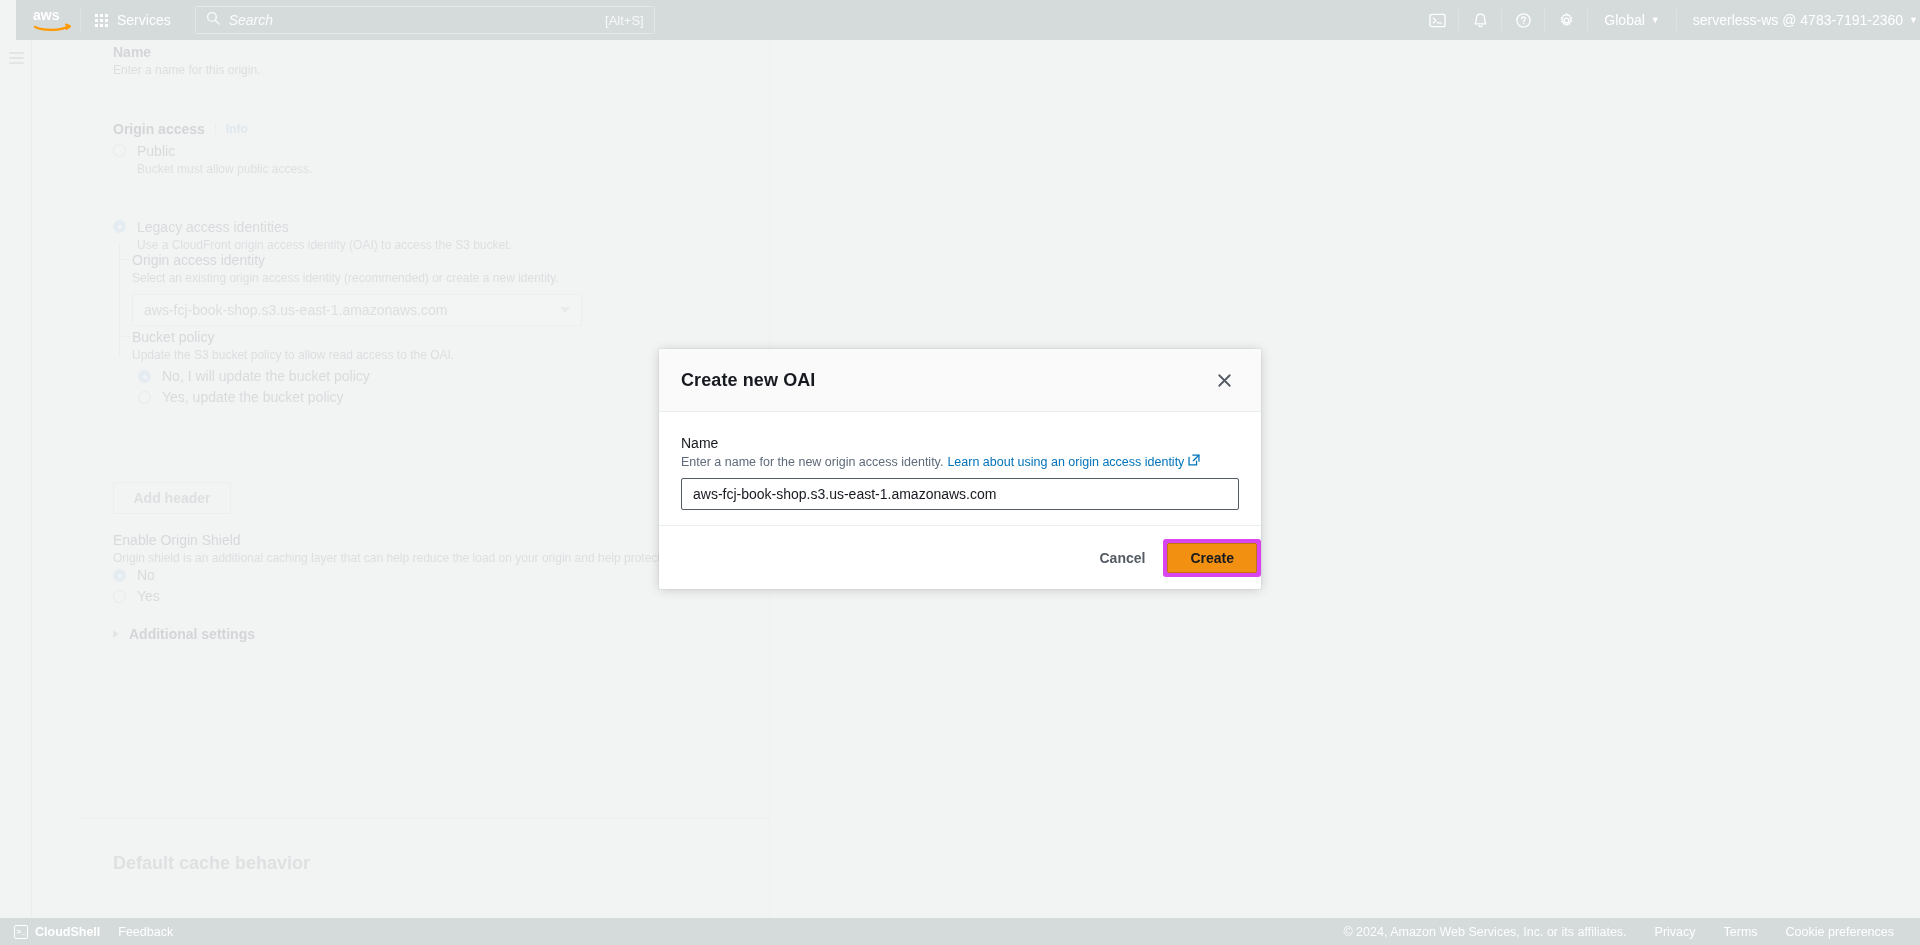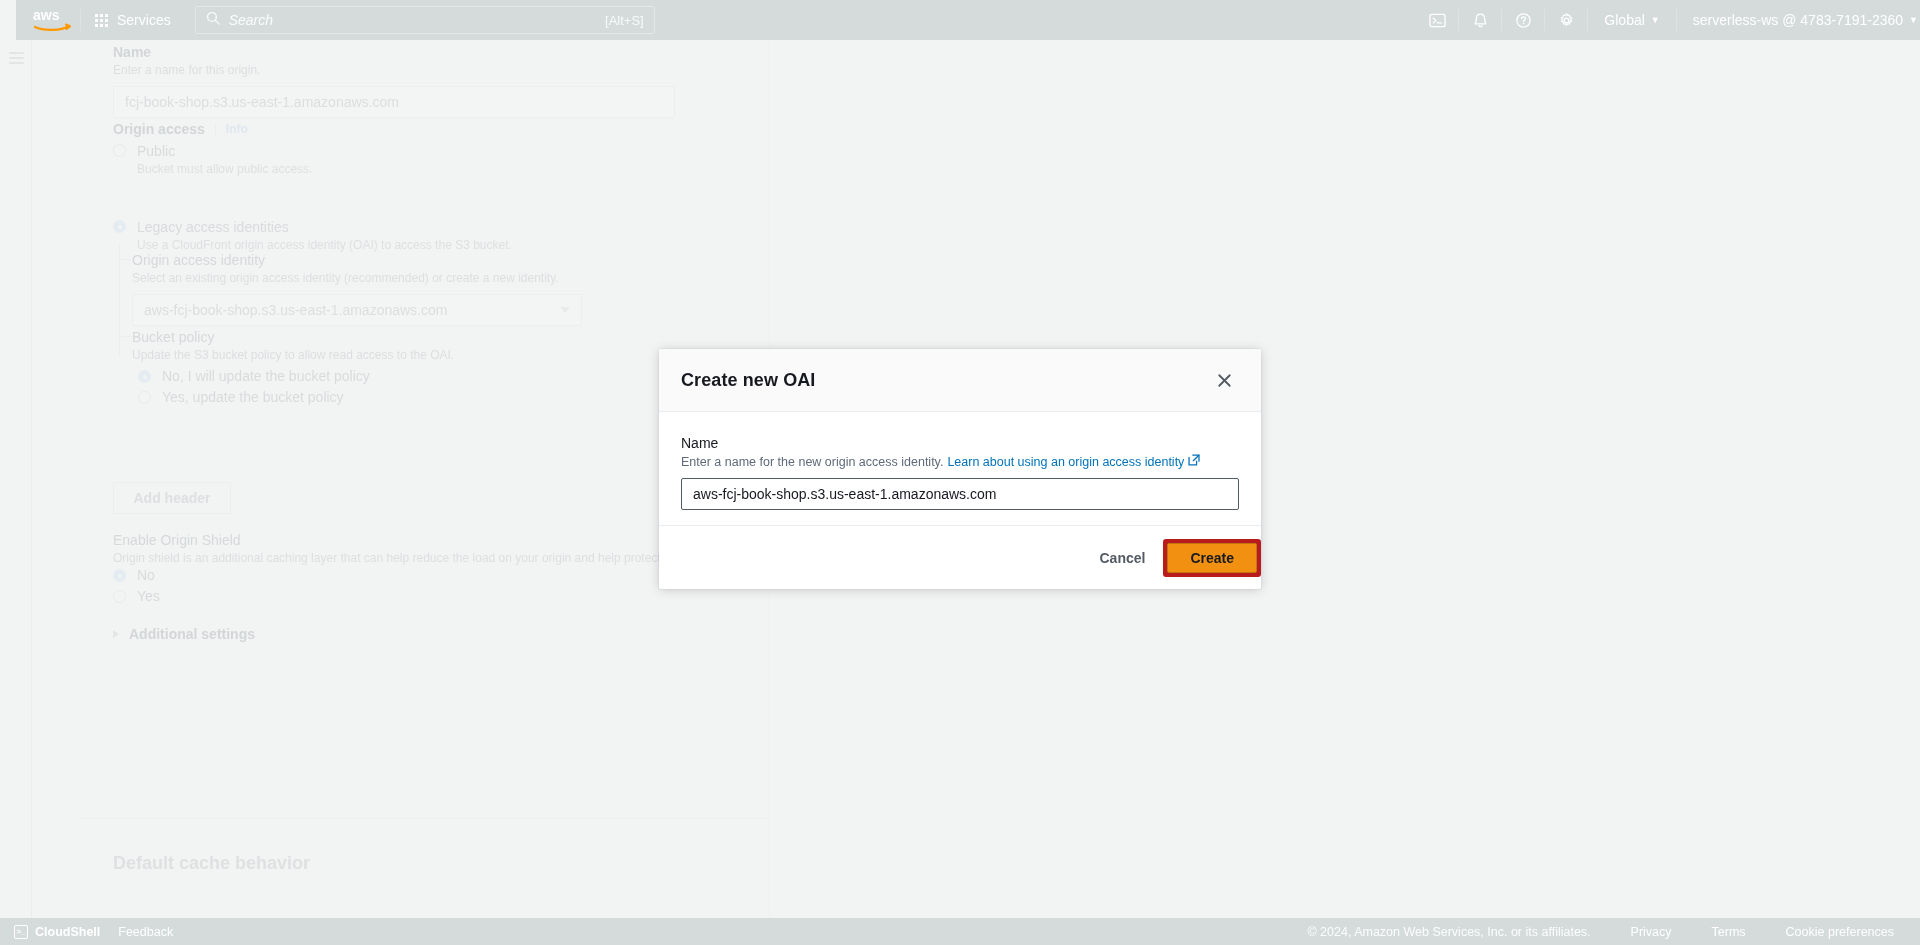--- a/index.html
+++ b/index.html
@@ -205,42 +205,42 @@
     border-top: 1px solid #eaeded;
     display:flex; align-items:center; justify-content:flex-end;
     gap: 0;
   }
   .btn-cancel {
     font-size: 14px; font-weight: 700; color: #545b64;
     background: transparent; border: none; cursor: pointer;
     padding: 6px 18px;
   }
   .btn-create-wrap {
-    padding: 4px; background: #b91c1c; border-radius: 3px;
+    padding: 4px; background: #d946ef; border-radius: 3px;
     display:inline-flex;
   }
   .btn-create {
     background: #f29111; border: 1px solid #c47410; border-radius: 2px;
     font-size: 14px; font-weight: 700; color: #16191f;
     padding: 6px 22px; cursor: pointer;
     font-family: "Liberation Sans", sans-serif;
   }
 
   
   .footer {
     position: absolute; bottom: 0; left: 0;
     width: 1920px; height: 27px;
     background: #d5dbdb;
     display: flex; align-items: center;
     font-size: 12.5px; color: #ffffff;
   }
   .f-left { display:flex; align-items:center; gap: 18px; padding-left: 14px; }
   .f-shell { display:flex; align-items:center; gap:7px; cursor:pointer; font-weight:700;}
   .f-item { cursor:pointer; }
-  .f-right { margin-left:auto; display:flex; align-items:flex-end; gap: 40px; padding-right: 26px; }
+  .f-right { margin-left:auto; display:flex; align-items:flex-end; gap: 28px; padding-right: 26px; }
   .f-copy { opacity:.95; }
   .shell-box {
     width:14px;height:14px;border:1.6px solid #ffffff;border-radius:2px;
     display:flex;align-items:center;justify-content:center;
     font-size:8px;font-weight:700;line-height:1;
   }
 </style>
 </head>
 <body>
 
@@ -330,23 +330,20 @@
 </div>
 
 <div class="content">
   <div class="col-divider"></div>
 
   <div class="panel">
 
     <div style="position:absolute; left:34px; top:4px;">
       <div class="fld-label">Name</div>
       <div class="fld-desc">Enter a name for this origin.</div>
-    </div>
-    <div class="txtbox" style="position:absolute; left:34px; top:46px; width:562px; height:32px;">
-      <span>fcj-book-shop.s3.us-east-1.amazonaws.com</span>
     </div>
 
     <div style="position:absolute; left:34px; top:81px; display:flex; align-items:center; gap:10px;">
       <span class="fld-label">Origin access</span>
       <span class="vdiv"></span>
       <span class="info-link">Info</span>
     </div>
 
     <div class="radio-row" style="position:absolute; left:34px; top:102px; width:560px;">
       <span class="radio"></span>

